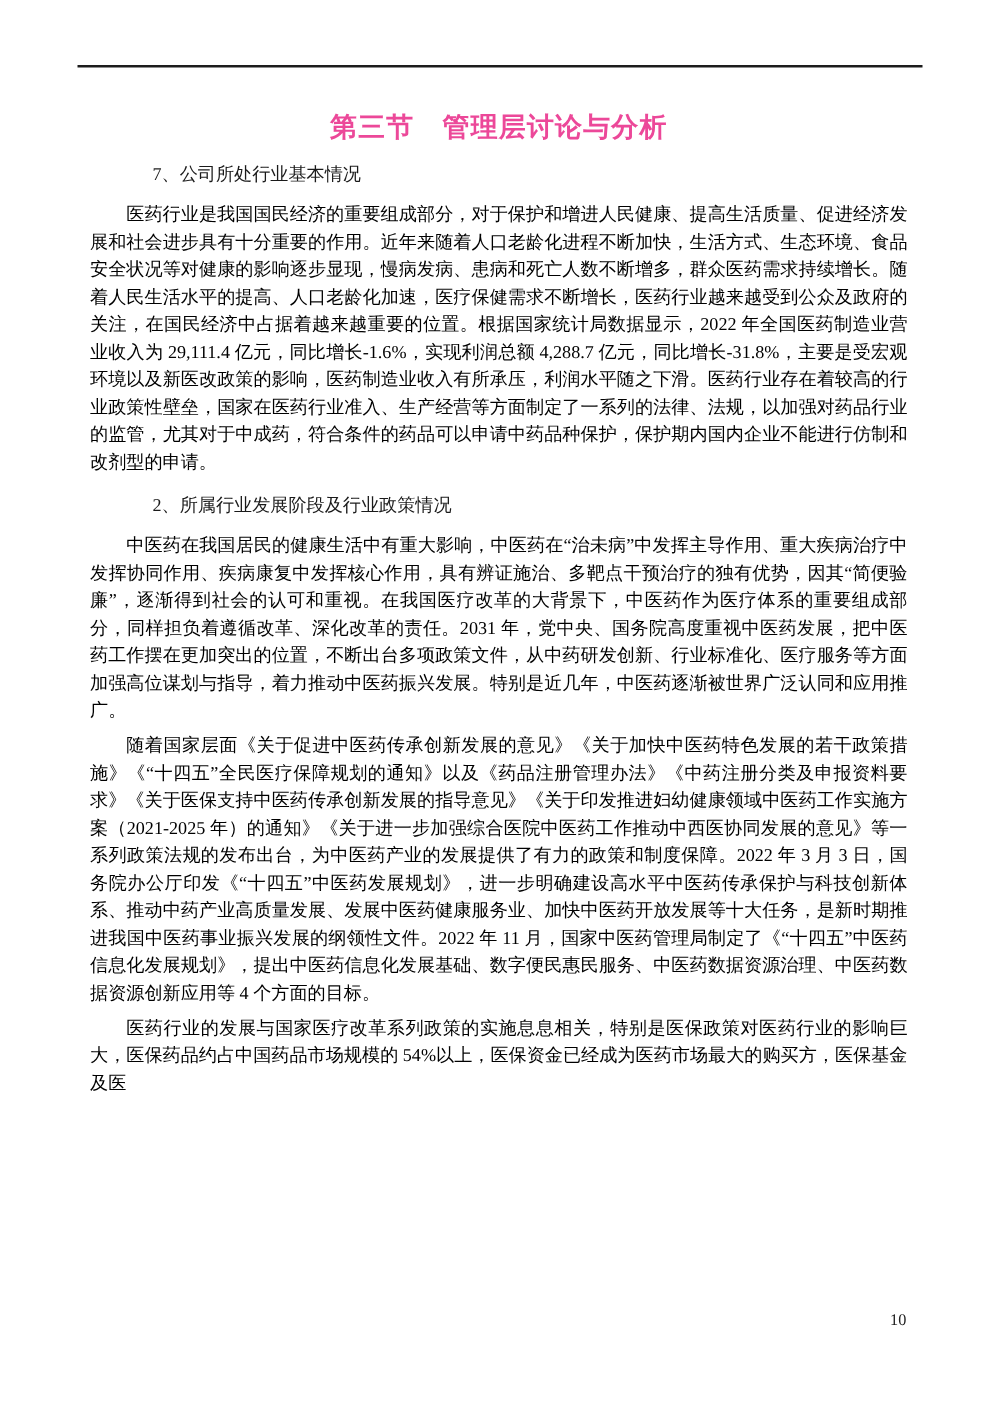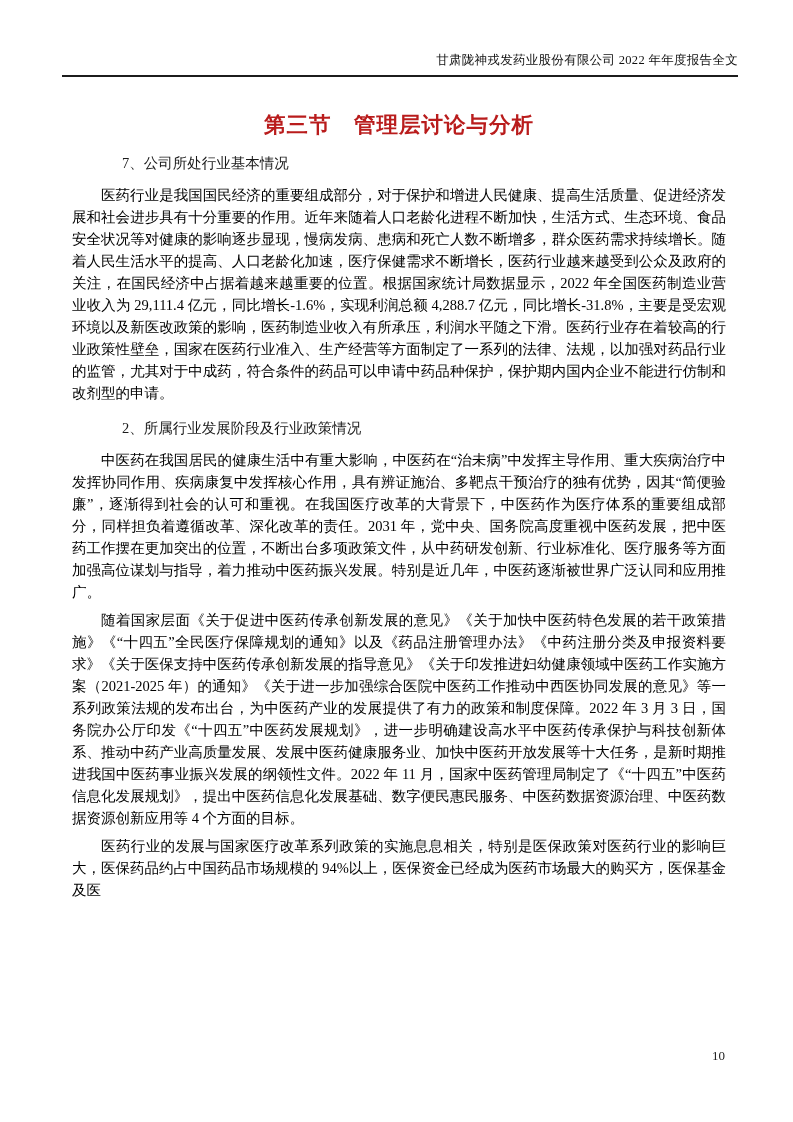--- a/index.html
+++ b/index.html
@@ -35,21 +35,21 @@
     margin-left: 10px;
     width: 654px;
   }
   .doc-title {
     font-size: 21.5px;
     font-weight: 700;
     text-align: center;
     margin: 34px 0 0 0;
     letter-spacing: 1px;
     line-height: 28px;
-    color: #b91c1c;
+    color: #ec4899;
   }
   .heading-1 {
     font-size: 15.5px;
     font-weight: 700;
     margin: 30px 0 0 0;
     line-height: 19px;
     color: #000000;
   }
   .subheading {
     font-size: 14.5px;
@@ -78,39 +78,38 @@
     color: #222222;
     margin-left: 32px;
   }
 </style>
 </head>
 <body>
 
 <div class="page">
 
   <div class="header">
-    <div class="header-text">甘肃陇神戎发药业股份有限公司 2022 年年度报告全文</div>
     <div class="header-rule"></div>
   </div>
 
   <div class="content">
 
     <h1 class="doc-title">第三节　管理层讨论与分析</h1>
 
 
     <p class="subheading">7、公司所处行业基本情况</p>
 
     <p class="para first-after-sub">医药行业是我国国民经济的重要组成部分，对于保护和增进人民健康、提高生活质量、促进经济发展和社会进步具有十分重要的作用。近年来随着人口老龄化进程不断加快，生活方式、生态环境、食品安全状况等对健康的影响逐步显现，慢病发病、患病和死亡人数不断增多，群众医药需求持续增长。随着人民生活水平的提高、人口老龄化加速，医疗保健需求不断增长，医药行业越来越受到公众及政府的关注，在国民经济中占据着越来越重要的位置。根据国家统计局数据显示，2022 年全国医药制造业营业收入为 29,111.4 亿元，同比增长-1.6%，实现利润总额 4,288.7 亿元，同比增长-31.8%，主要是受宏观环境以及新医改政策的影响，医药制造业收入有所承压，利润水平随之下滑。医药行业存在着较高的行业政策性壁垒，国家在医药行业准入、生产经营等方面制定了一系列的法律、法规，以加强对药品行业的监管，尤其对于中成药，符合条件的药品可以申请中药品种保护，保护期内国内企业不能进行仿制和改剂型的申请。</p>
 
 
     <p class="subheading">2、所属行业发展阶段及行业政策情况</p>
 
     <p class="para first-after-sub">中医药在我国居民的健康生活中有重大影响，中医药在“治未病”中发挥主导作用、重大疾病治疗中发挥协同作用、疾病康复中发挥核心作用，具有辨证施治、多靶点干预治疗的独有优势，因其“简便验廉”，逐渐得到社会的认可和重视。在我国医疗改革的大背景下，中医药作为医疗体系的重要组成部分，同样担负着遵循改革、深化改革的责任。2031 年，党中央、国务院高度重视中医药发展，把中医药工作摆在更加突出的位置，不断出台多项政策文件，从中药研发创新、行业标准化、医疗服务等方面加强高位谋划与指导，着力推动中医药振兴发展。特别是近几年，中医药逐渐被世界广泛认同和应用推广。</p>
 
     <p class="para">随着国家层面《关于促进中医药传承创新发展的意见》《关于加快中医药特色发展的若干政策措施》《“十四五”全民医疗保障规划的通知》以及《药品注册管理办法》《中药注册分类及申报资料要求》《关于医保支持中医药传承创新发展的指导意见》《关于印发推进妇幼健康领域中医药工作实施方案（2021-2025 年）的通知》《关于进一步加强综合医院中医药工作推动中西医协同发展的意见》等一系列政策法规的发布出台，为中医药产业的发展提供了有力的政策和制度保障。2022 年 3 月 3 日，国务院办公厅印发《“十四五”中医药发展规划》，进一步明确建设高水平中医药传承保护与科技创新体系、推动中药产业高质量发展、发展中医药健康服务业、加快中医药开放发展等十大任务，是新时期推进我国中医药事业振兴发展的纲领性文件。2022 年 11 月，国家中医药管理局制定了《“十四五”中医药信息化发展规划》，提出中医药信息化发展基础、数字便民惠民服务、中医药数据资源治理、中医药数据资源创新应用等 4 个方面的目标。</p>
 
-    <p class="para">医药行业的发展与国家医疗改革系列政策的实施息息相关，特别是医保政策对医药行业的影响巨大，医保药品约占中国药品市场规模的 94%以上，医保资金已经成为医药市场最大的购买方，医保基金及医</p>
+    <p class="para">医药行业的发展与国家医疗改革系列政策的实施息息相关，特别是医保政策对医药行业的影响巨大，医保药品约占中国药品市场规模的 54%以上，医保资金已经成为医药市场最大的购买方，医保基金及医</p>
 
   </div>
 
   <div class="page-number">10</div>
 
 </div>
 
 </body></html>

